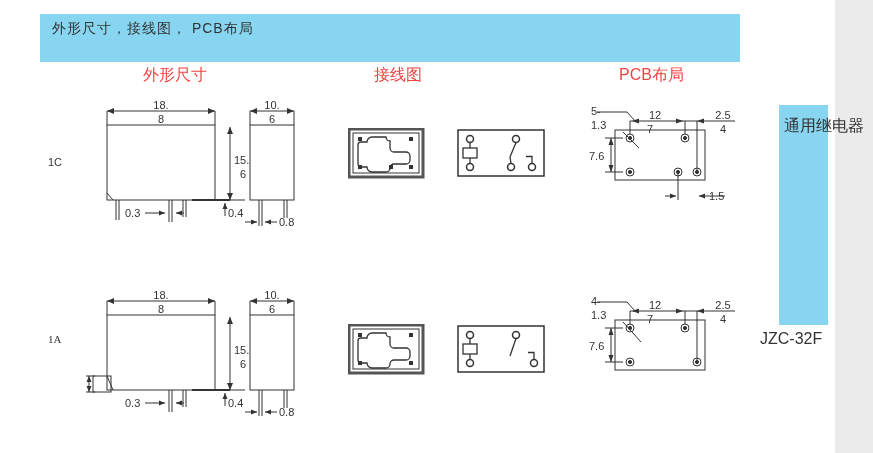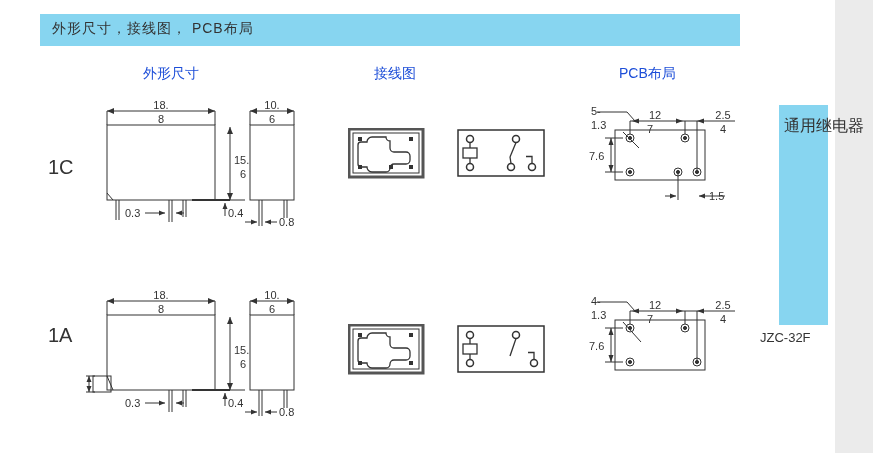--- a/index.html
+++ b/index.html
@@ -8,52 +8,52 @@
     background:#ebebeb;
     font-family:"Liberation Sans","DejaVu Sans",sans-serif;
     overflow:hidden;position:relative;
   }
   .page{
     position:absolute;left:0;top:0;width:835px;height:453px;
     background:#ffffff;
   }
   
   .header-bar{
-    position:absolute;left:40px;top:14px;width:700px;height:32px;
+    position:absolute;left:40px;top:14px;width:700px;height:48px;
     background:#87d5f0;
   }
   .header-title{
     position:absolute;left:12px;top:6px;
     font-size:14px;color:#333;letter-spacing:1px;white-space:nowrap;
   }
   
   .col-head{
-    position:absolute;top:65px;font-size:14px;color:#1d4ed8;white-space:nowrap;
+    position:absolute;top:65px;font-size:16px;color:#ef4444;white-space:nowrap;
   }
   .col-head.c1{left:143px;}
   .col-head.c2{left:374px;text-align:right;}
   .col-head.c3{left:619px;text-align:center;}
   
   .row-label{
-    position:absolute;font-size:20px;color:#333;
+    position:absolute;font-size:11px;color:#333;
   }
   .row-label.r1{left:48px;top:156px;}
-  .row-label.r2{left:48px;top:324px;}
+  .row-label.r2{left:48px;top:333px;font-family:Liberation Serif, serif;}
   
   .side-block{
     position:absolute;left:779px;top:105px;width:49px;height:220px;
     background:#87d5f0;
   }
   .side-text{
     position:absolute;left:784px;top:116px;
     font-size:16px;color:#333;white-space:nowrap;
   }
   .side-model{
     position:absolute;left:760px;top:330px;
-    font-size:13px;color:#333;white-space:nowrap;
+    font-size:16px;color:#333;white-space:nowrap;
   }
   
   .dwg{position:absolute;}
   .dwg svg{display:block;}
   svg text{font-family:"Liberation Sans","DejaVu Sans",sans-serif;fill:#333;}
 </style>
 </head>
 <body>
 
 <div class="page">

